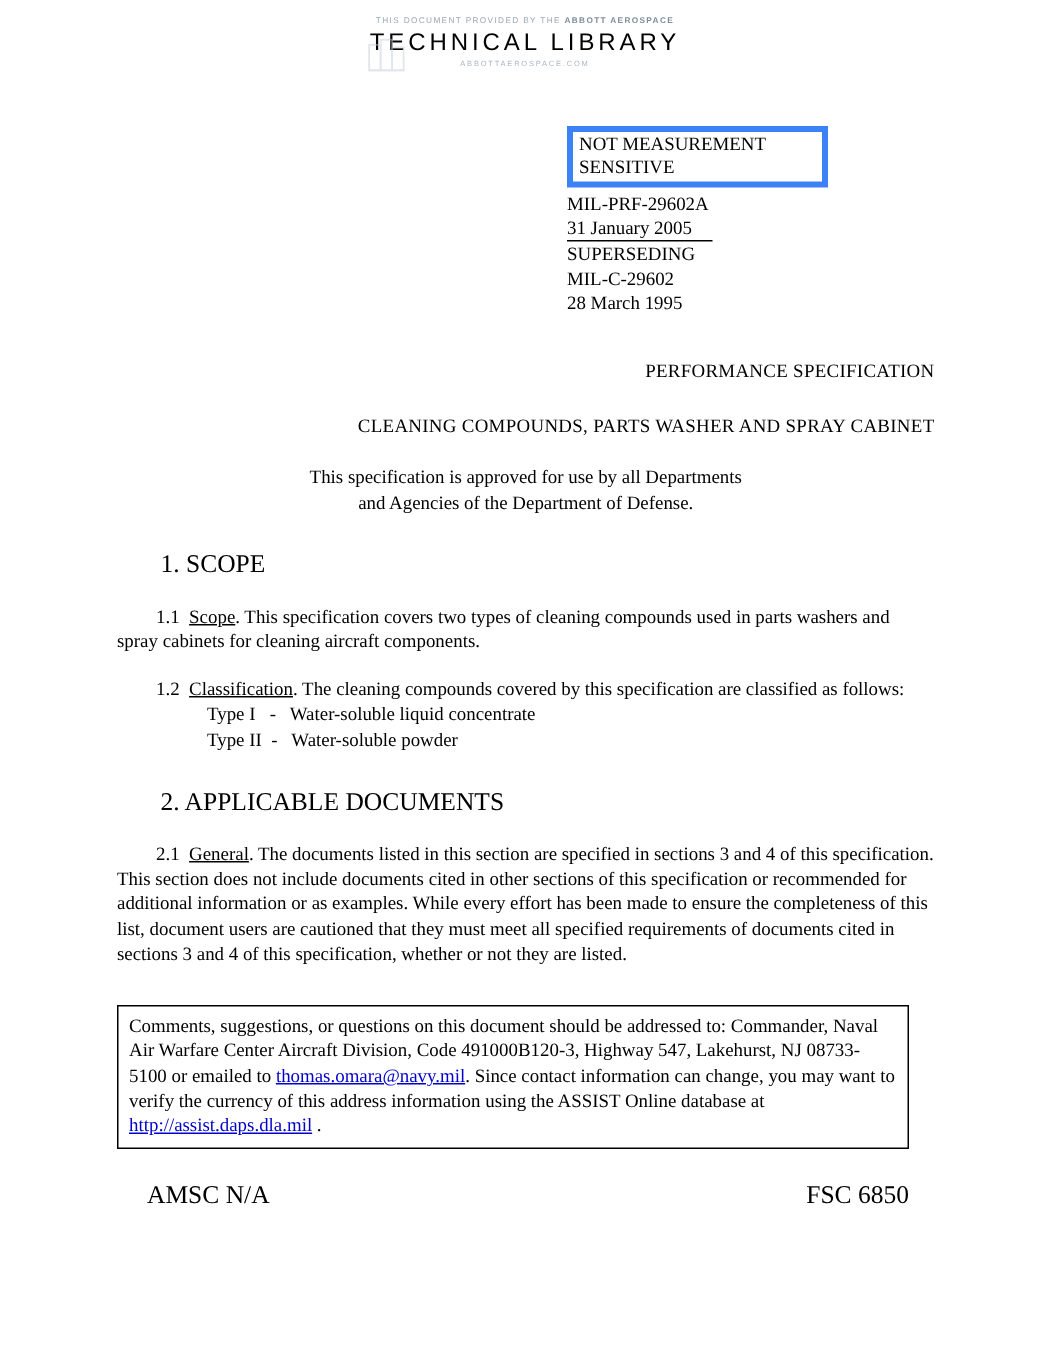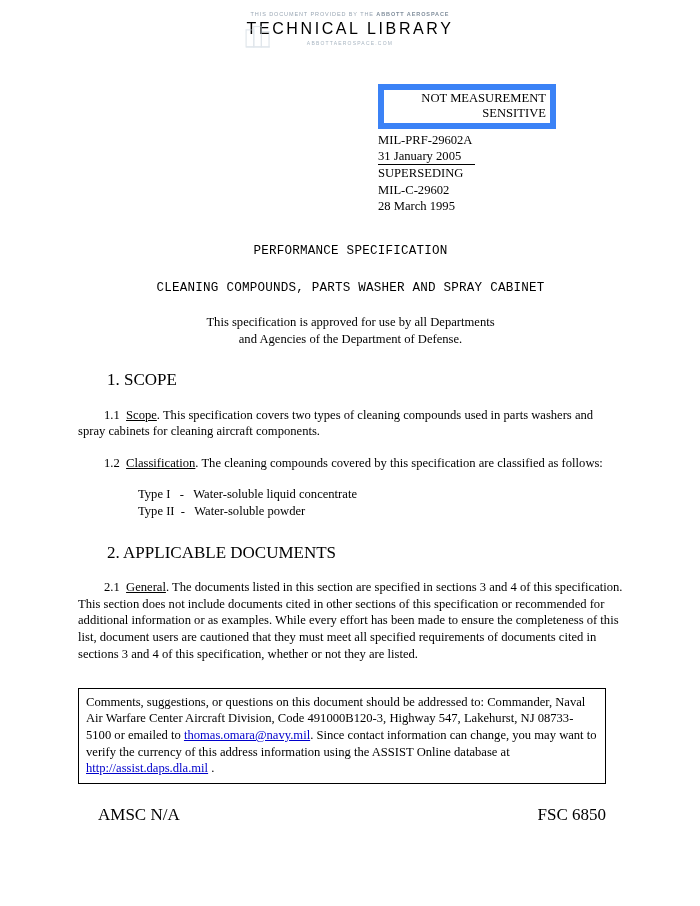--- a/index.html
+++ b/index.html
@@ -87,22 +87,22 @@
     line-height: 1.30;
   }
 
   
   .doc-header {
     width: 254px;
     margin-left: auto;
     margin-right: 0;
   }
   .nms-box {
-    border: 6px solid #3b82f6;
-    text-align: right;
+    border: 4px solid #3b82f6;
+    text-align: left;
     padding: 1px 4px 2px 4px;
     line-height: 1.18;
     font-size: 12.6px;
     margin-bottom: 3px;
     width: 158px;
     margin-left: 9px;
   }
   .hdr-lines {
     font-size: 12.6px;
     line-height: 1.30;
@@ -111,22 +111,21 @@
   .hdr-lines div { white-space: nowrap; }
   .u-line {
     border-bottom: 1px solid #000;
     display: inline-block;
     padding-right: 14px;
   }
 
   
   .title-block {
     margin-top: 28px;
-    text-align: center;
-    font-family: Liberation Mono, monospace;
+    text-align: right;
   }
   .title-1 {
     font-size: 12.6px;
     letter-spacing: 0.2px;
   }
   .title-2 {
     font-size: 12.6px;
     margin-top: 21px;
     letter-spacing: 0.2px;
   }
@@ -146,21 +145,20 @@
   .para {
     margin-top: 15px;
     font-size: 12.6px;
     text-align: left;
     line-height: 1.33;
   }
   .para.indent { text-indent: 26px; }
   .u { text-decoration: underline; }
 
   .type-list {
-    margin-top: 14px;
     margin-left: 60px;
     font-size: 12.6px;
     line-height: 1.35;
   }
   .type-list .tl-row { white-space: pre; }
 
   
   .comments-box {
     margin-top: 25px;
     border: 1px solid #000;

